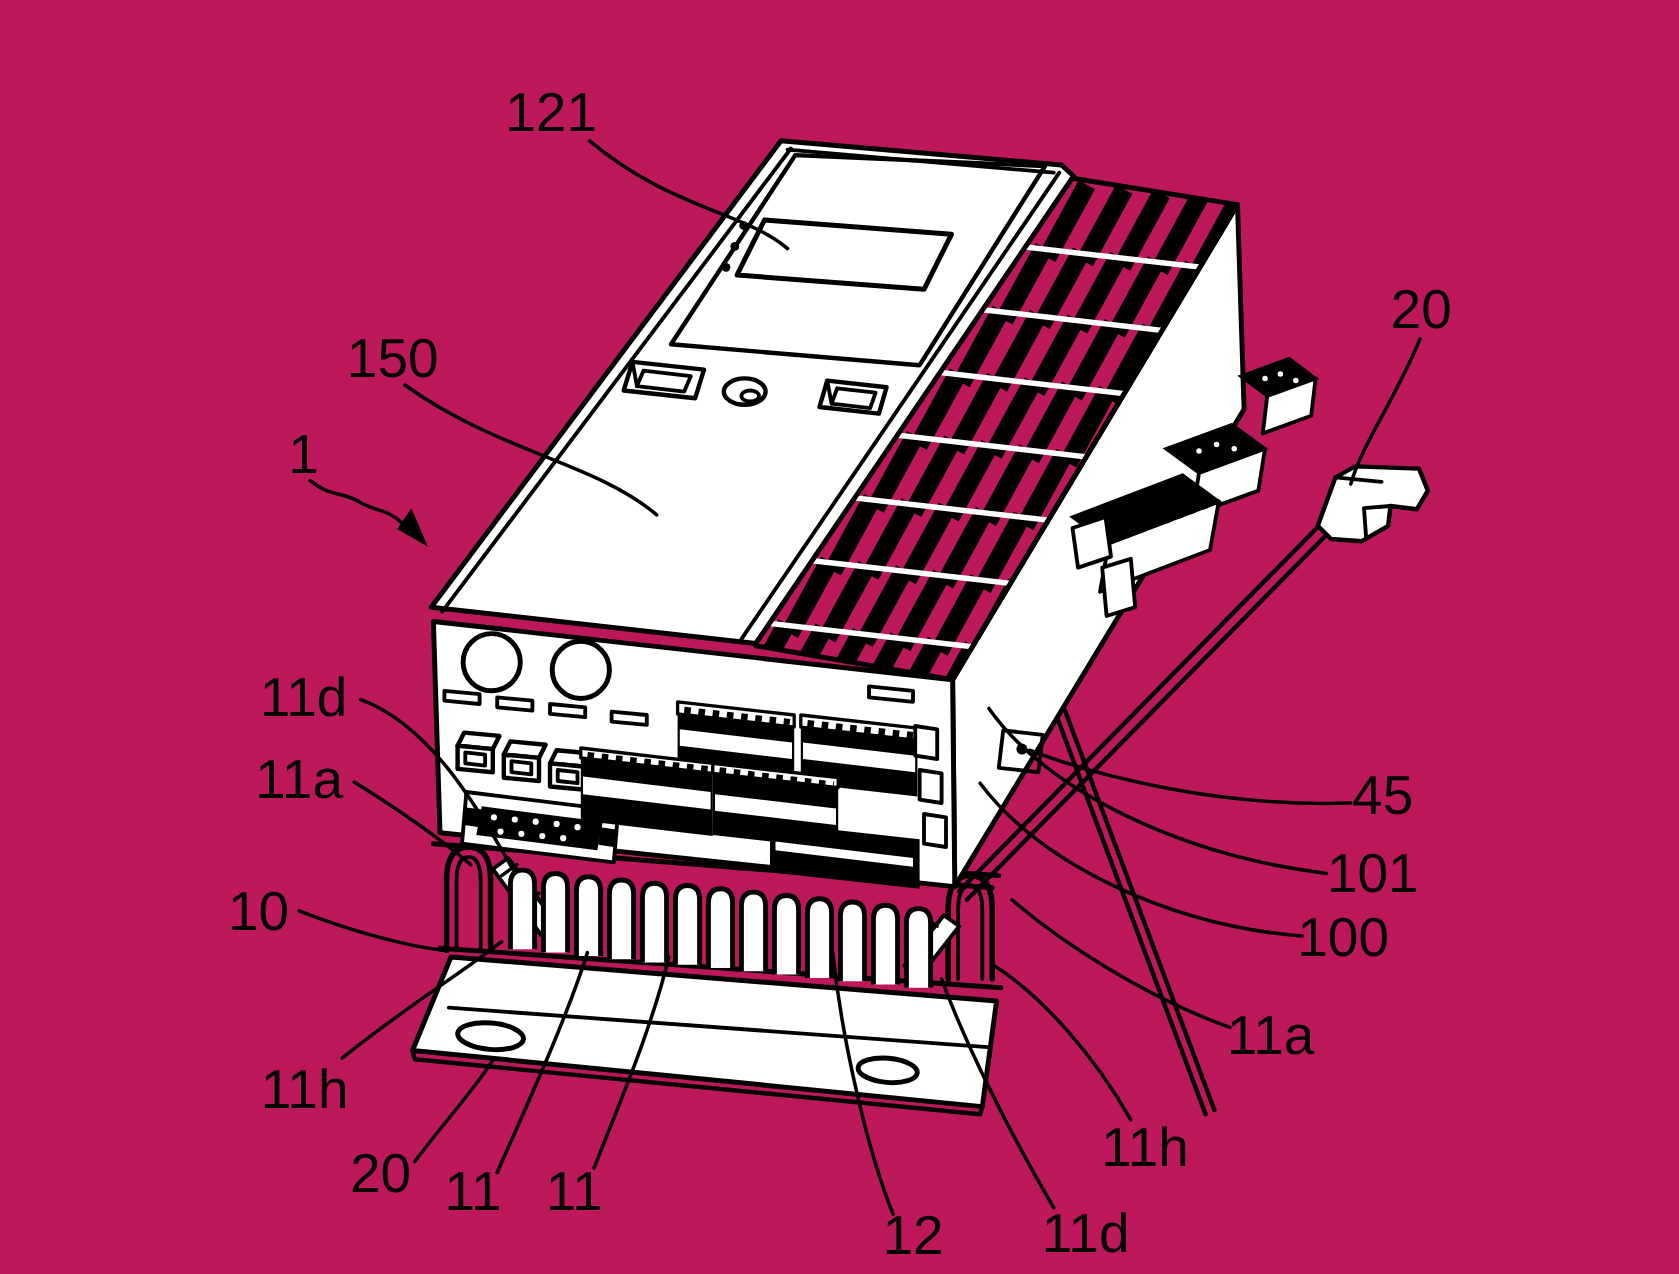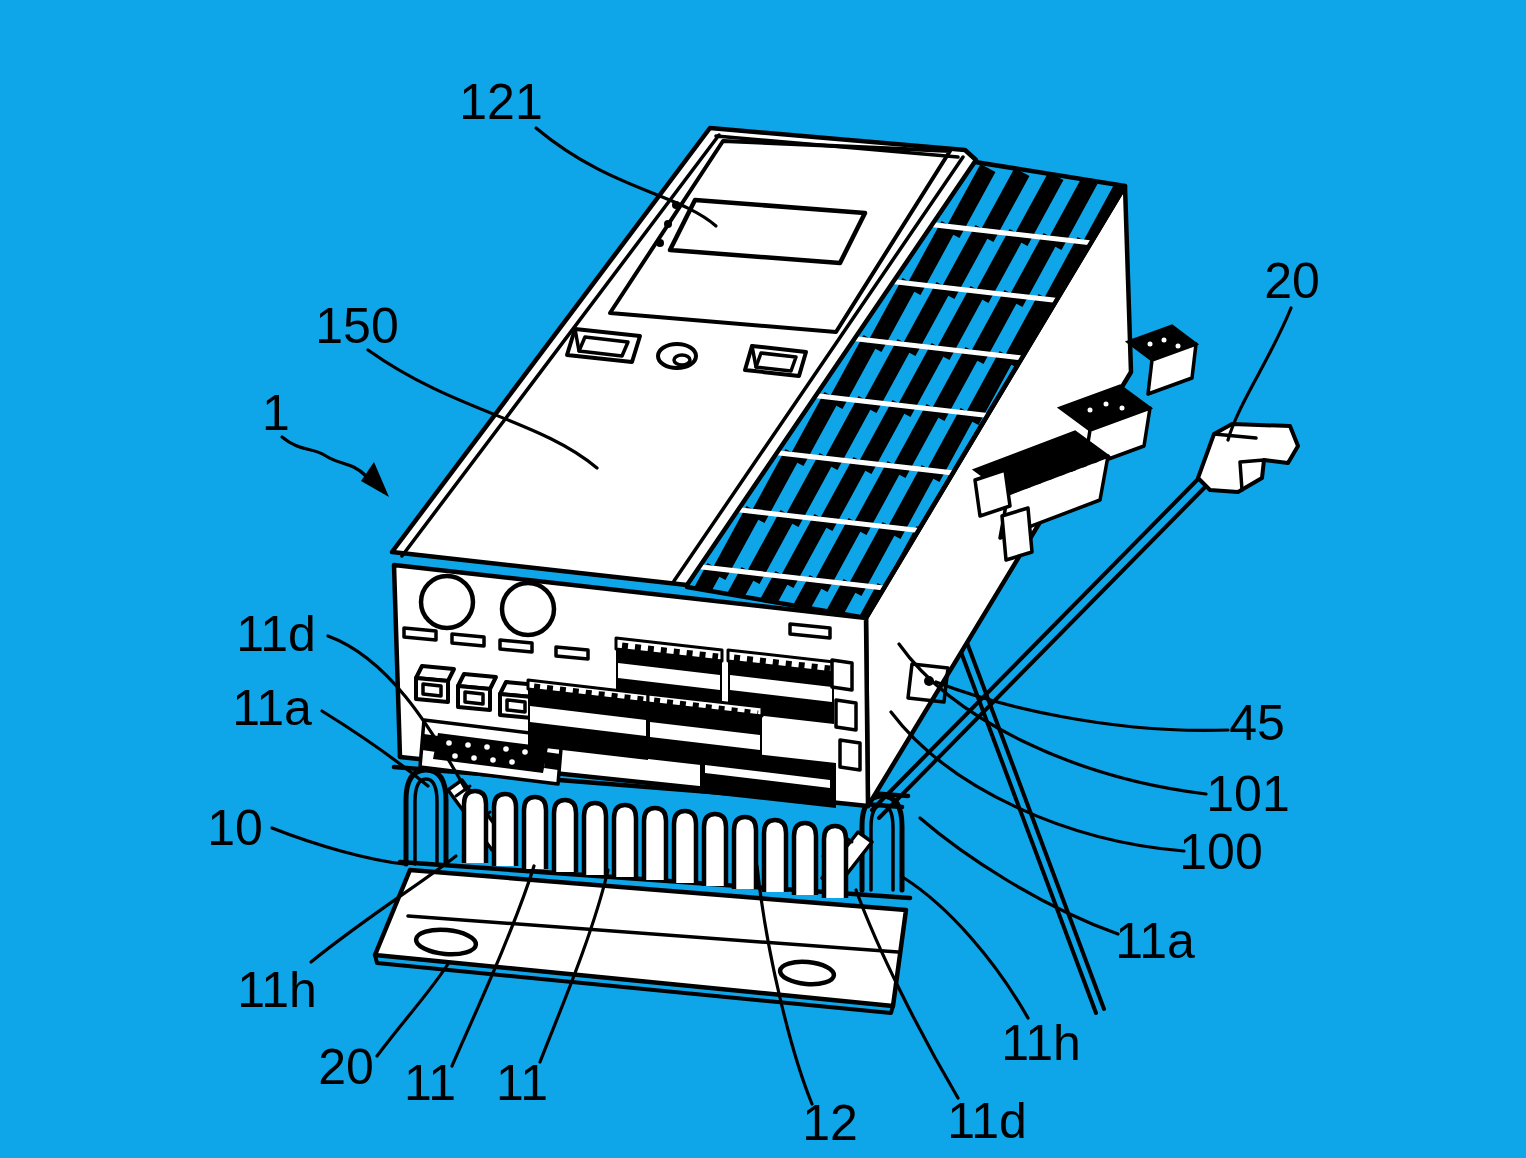--- a/index.html
+++ b/index.html
@@ -1,16 +1,16 @@
 <!DOCTYPE html>
 <html><head>
 <meta charset="utf-8">
 <style>
   html,body{margin:0;padding:0;background:#fff;}
-  .stage{position:relative;width:1526px;height:1158px;background:#0ea5e9;overflow:hidden;
+  .stage{position:relative;width:1526px;height:1158px;background:#be185d;overflow:hidden;
          font-family:"Liberation Sans", sans-serif;}
   svg{display:block}
   .ref-label{font-family:"Liberation Sans", sans-serif;font-size:50px;fill:#000;
              text-anchor:middle;font-weight:400;}
   .ln{stroke:#000;fill:none;stroke-linecap:round;stroke-linejoin:round;}
   .face{fill:#fff;stroke:#000;stroke-linejoin:round;}
 </style>
 </head>
 <body>
 

